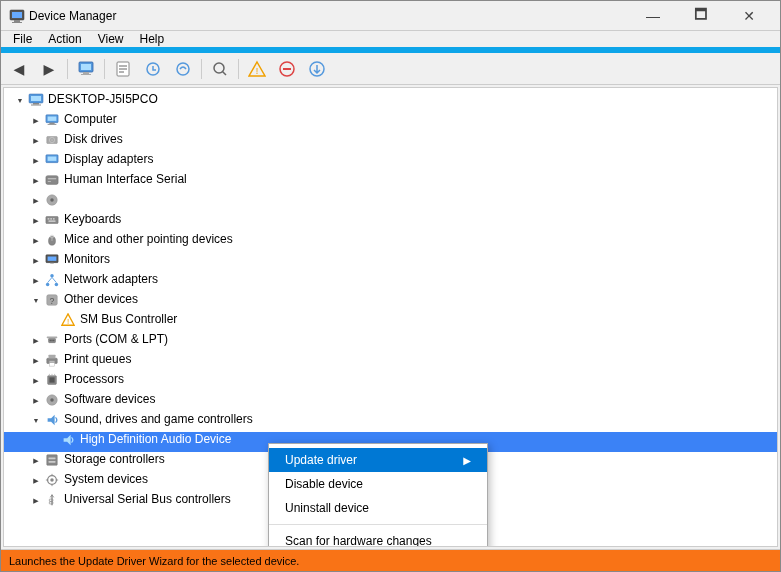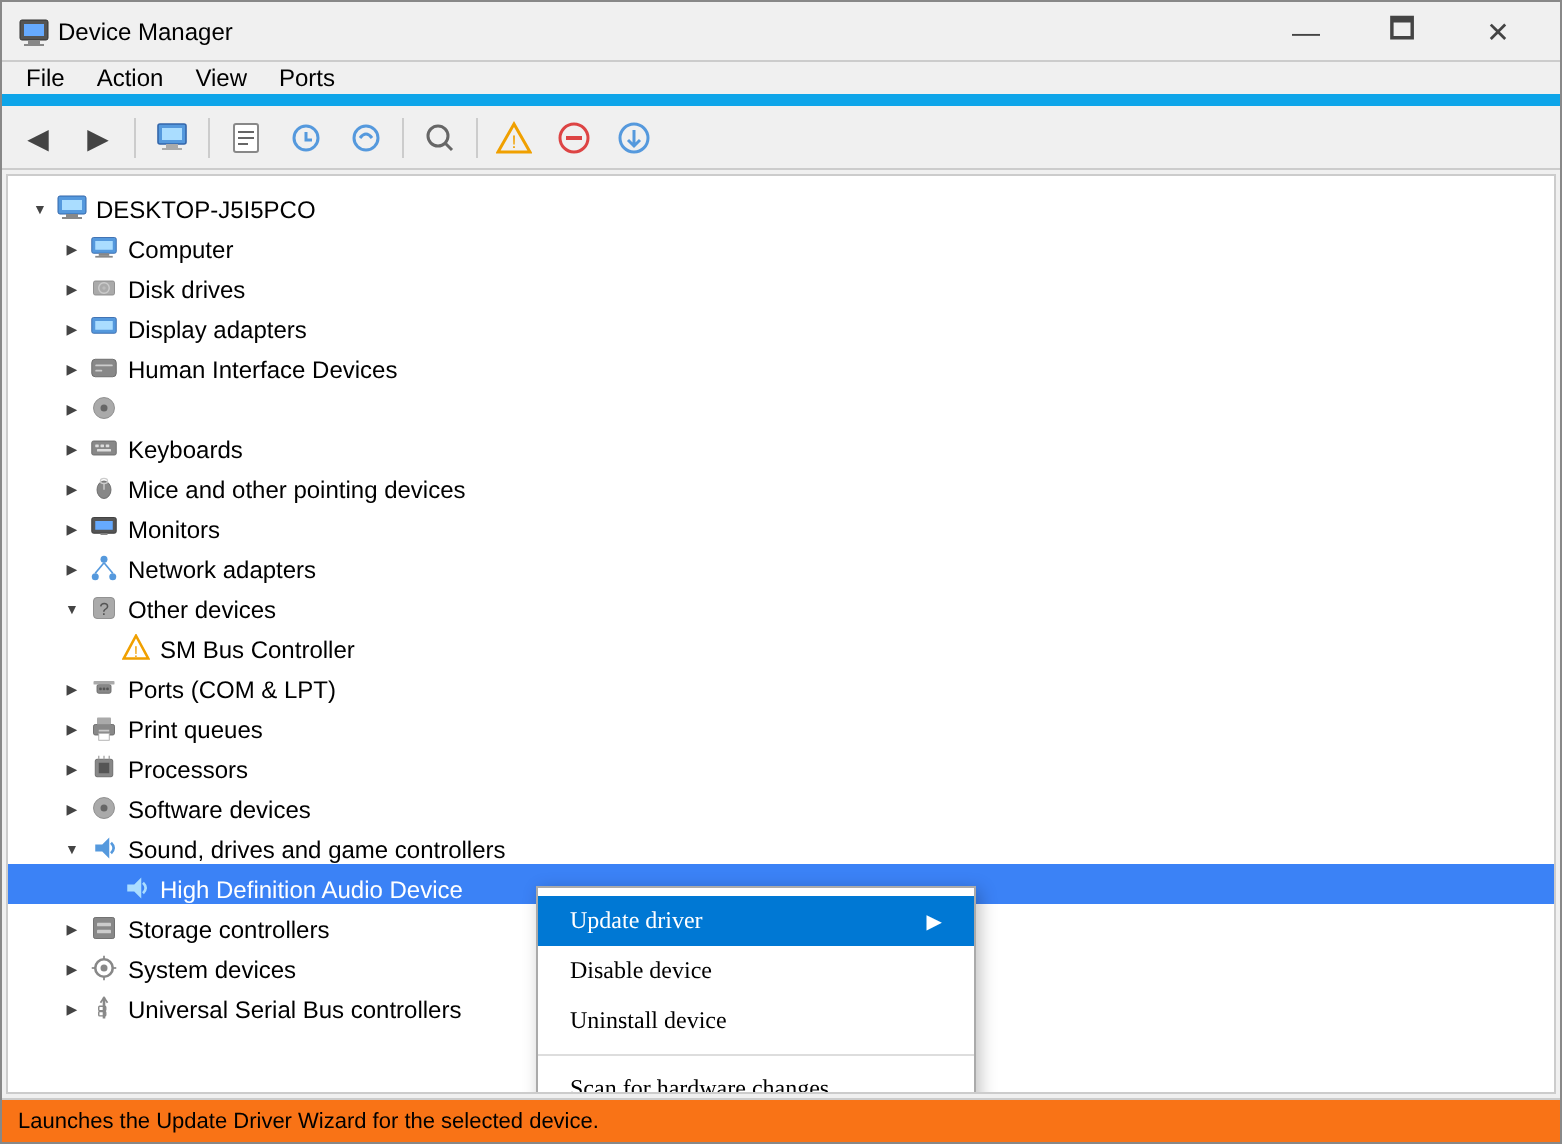--- a/index.html
+++ b/index.html
@@ -119,21 +119,21 @@
     .tree-view {
       flex: 1;
       overflow: auto;
       background: white;
       padding: 4px 0;
       position: relative;
     }
 
     .tree-item {
       display: flex;
-      align-items: flex-end;
+      align-items: flex-start;
       height: 20px;
       padding-right: 4px;
       cursor: pointer;
       white-space: nowrap;
     }
     .tree-item.selected { background: #3b82f6; color: white; }
 
     .tree-expander {
       width: 16px;
       height: 16px;
@@ -175,21 +175,20 @@
       z-index: 100;
       padding: 4px 0;
     }
 
     .context-menu-item {
       padding: 5px 16px;
       font-size: 12px;
       cursor: pointer;
       display: flex;
       align-items: center;
-      font-family: Liberation Serif, serif;
     }
     .context-menu-item.highlighted {
       background: #0078d4;
       color: white;
     }
 
     .context-menu-separator {
       height: 1px;
       background: #ddd;
       margin: 4px 0;
@@ -233,21 +232,21 @@
       <button class="title-bar-btn">—</button>
       <button class="title-bar-btn">🗖</button>
       <button class="title-bar-btn close">✕</button>
     </div>
   </div>
 
   <div class="menu-bar">
     <div class="menu-item">File</div>
     <div class="menu-item">Action</div>
     <div class="menu-item">View</div>
-    <div class="menu-item">Ports</div>
+    <div class="menu-item">Help</div>
   </div>
 
   <div class="toolbar">
     <button class="toolbar-btn">
       <span>◀</span>
     </button>
     <button class="toolbar-btn">
       <span>▶</span>
     </button>
     <div class="toolbar-separator"></div>
@@ -372,21 +371,21 @@
         <span class="tree-expander">
             <span class="icon-expand"></span>
           </span>
         <span class="tree-icon">
           <svg width="14" height="14" viewBox="0 0 16 16">
               <rect x="1" y="3" width="14" height="10" rx="2" fill="#888" stroke="#666" stroke-width="0.5"></rect>
               <rect x="3" y="6" width="10" height="1" rx="0.5" fill="#ccc"></rect>
               <rect x="3" y="9" width="4" height="1" rx="0.5" fill="#ccc"></rect>
             </svg>
         </span>
-        <span class="tree-label">Human Interface Devices</span>
+        <span class="tree-label">Human Interface Serial</span>
       </div>
 
       <div class="tree-item indent-2">
         <span class="tree-expander">
             <span class="icon-expand"></span>
           </span>
         <span class="tree-icon">
           <svg width="14" height="14" viewBox="0 0 16 16">
               <circle cx="8" cy="8" r="6" fill="#aaa" stroke="#888" stroke-width="0.5"></circle>
               <circle cx="8" cy="8" r="2" fill="#666"></circle>

